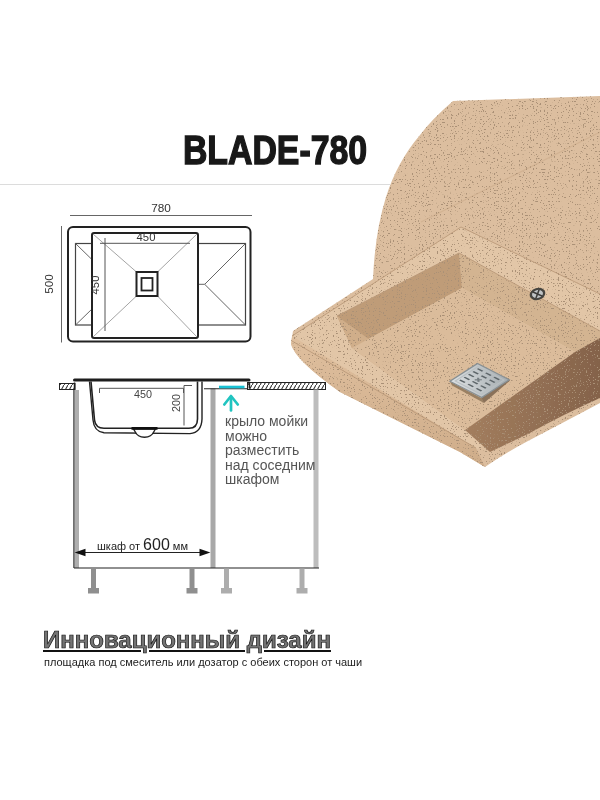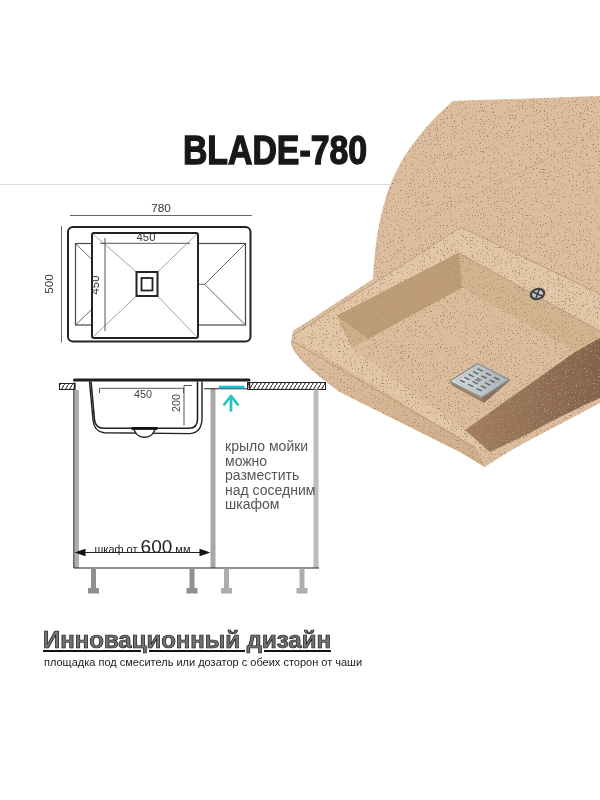--- a/index.html
+++ b/index.html
@@ -198,19 +198,19 @@
 <g stroke="#21c4c0" stroke-width="2.7" fill="none" stroke-linecap="round" stroke-linejoin="round">
   <path d="M224.3,404.5 L231,396 L237.8,404.5"></path>
   <line x1="231" y1="397" x2="231" y2="410.5"></line>
 </g>
 
 <line x1="76" y1="552.5" x2="209" y2="552.5" stroke="#222" stroke-width="1"></line>
 <polygon points="74.6,552.5 85.5,548.7 85.5,556.3" fill="#111"></polygon>
 <polygon points="210.4,552.5 199.5,548.7 199.5,556.3" fill="#111"></polygon>
 </svg>
 
-<div class="abs" style="left:225px;top:414px;width:110px;font-size:14px;line-height:14.5px;color:#555;margin-top:25px;">крыло мойки<br>можно<br>разместить<br>над соседним<br>шкафом</div>
-
-<div class="abs" style="left:74px;top:536px;width:137px;text-align:center;font-size:11px;color:#222;">шкаф от <span style="font-size:19px;">600</span> мм</div>
+<div class="abs" style="left:225px;top:414px;width:110px;font-size:14px;line-height:14.5px;color:#555;">крыло мойки<br>можно<br>разместить<br>над соседним<br>шкафом</div>
+
+<div class="abs" style="left:74px;top:536px;width:137px;text-align:center;font-size:11px;color:#222;">шкаф от <span style="font-size:16px;">600</span> мм</div>
 
 <div class="abs" style="left:43px;top:626px;font-size:24px;font-weight:bold;color:#737373;text-decoration:underline;-webkit-text-stroke:0.7px #111;">Инновационный дизайн</div>
 
 <div class="abs" style="left:44px;top:656px;font-size:11px;color:#222;">площадка под смеситель или дозатор с обеих сторон от чаши</div>
 
 </body></html>

